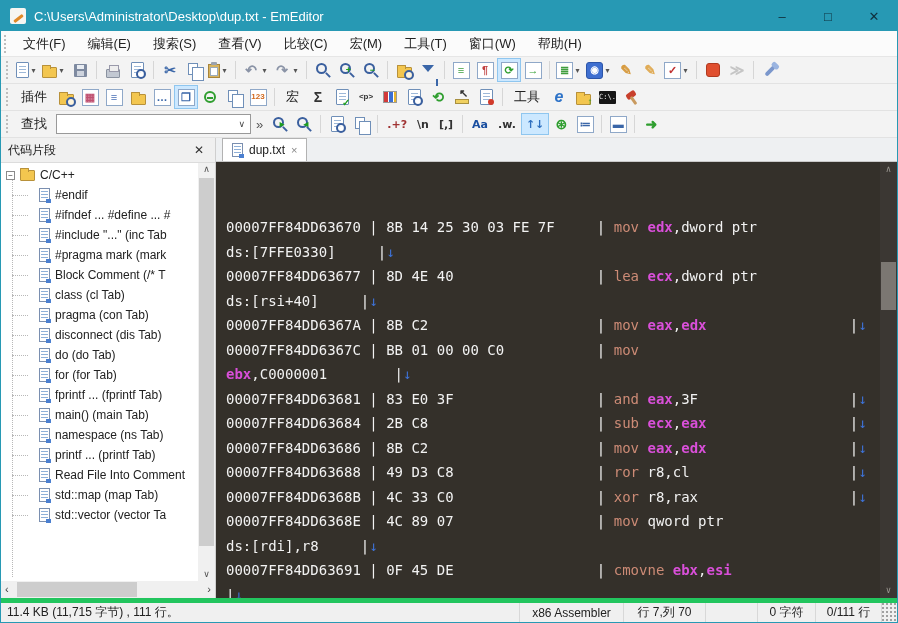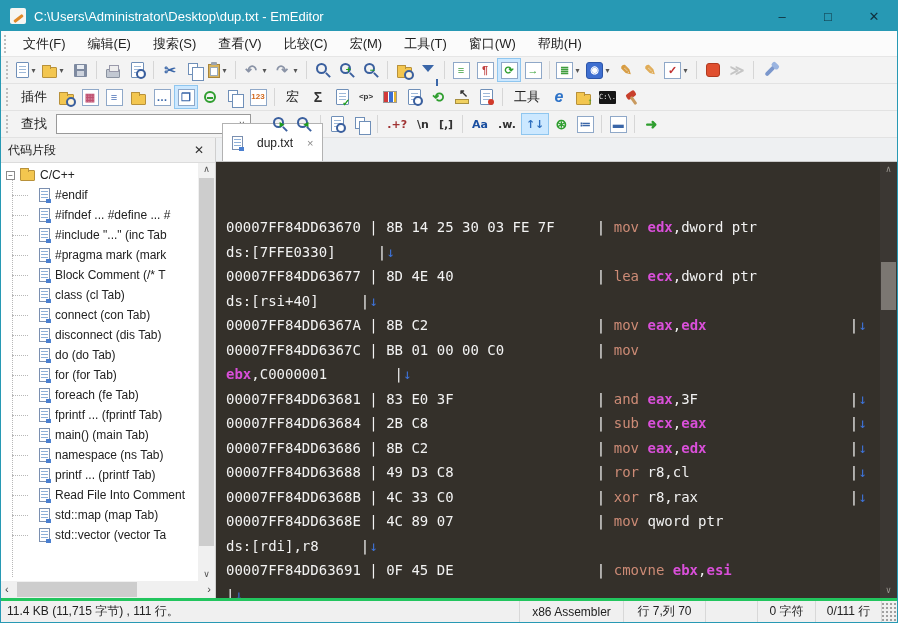--- a/index.html
+++ b/index.html
@@ -94,32 +94,32 @@
   .tpage::after{content:"";position:absolute;right:-2px;bottom:-2px;width:5px;height:4px;background:#4a7fd0}
   .vscroll{width:17px;background:#f0f0f0;position:relative;display:flex;flex-direction:column;align-items:center;justify-content:space-between;padding:2px 0;color:#505050;font-size:9px;flex:0 0 auto}
   .vthumb{position:absolute;left:1px;right:1px;background:#cdcdcd}
   .hscroll{height:17px;background:#f0f0f0;position:relative;display:flex;align-items:center;justify-content:space-between;padding:0 4px;color:#404040;font-size:11px;flex:0 0 auto}
   .hthumb{position:absolute;top:1px;bottom:1px;background:#cdcdcd}
   .sarrow{line-height:1}
 
   
   .edpane{flex:1;display:flex;flex-direction:column;min-width:0}
   .tabbar{height:24px;background:#eef0f2;border-bottom:1px solid #c9c9c9;display:flex;align-items:flex-end;padding-left:6px;flex:0 0 auto}
-  .tab{height:38px;background:#fff;border:1px solid #b2b2b2;border-bottom:none;display:flex;align-items:center;gap:14px;padding:0 9px;font-size:12px}
+  .tab{height:23px;background:#fff;border:1px solid #b2b2b2;border-bottom:none;display:flex;align-items:center;gap:6px;padding:0 9px;font-size:12px}
   .tab .close{color:#888;font-size:11px}
   .editor{flex:1;position:relative;background:var(--edbg,#34302a);color:#f2f2f2;font-family:"DejaVu Sans Mono","Liberation Mono",monospace;font-size:14px;line-height:24.5px;white-space:pre;overflow:hidden;padding:4px 20px 0 10px}
   .eline{height:24.5px}
   .sm{color:var(--mn,#cd8b76)}
   .sr{color:var(--reg,#d94fd9);font-weight:bold}
   .sa{color:var(--wrap,#3e73d8)}
   .escroll{position:absolute;top:0;right:0;bottom:0;width:17px;background:#3b3733;display:flex;flex-direction:column;align-items:center;justify-content:space-between;padding:3px 0;color:#9a9690;font-size:9px}
   .ethumb{position:absolute;left:1px;right:1px;top:23%;height:11%;background:#7b7772}
 
   
-  .statusbar{height:24px;background:#f0f0f0;border-top:3px solid #22c55e;display:flex;align-items:stretch;font-size:12px;flex:0 0 auto}
+  .statusbar{height:24px;background:#f0f0f0;border-top:5px solid #22c55e;display:flex;align-items:stretch;font-size:12px;flex:0 0 auto}
   .seg{display:flex;align-items:center;justify-content:center;padding:0 8px;border-left:1px solid #d8d8d8;white-space:nowrap}
   .seg.first{flex:1;border-left:none;justify-content:flex-start;padding-left:6px}
   .gripcorner{width:16px;border-left:1px solid #d8d8d8;background:radial-gradient(#a0a0a0 1px,transparent 1.2px);background-size:4px 4px;background-position:bottom right}
 </style>
 </head>
 <body>
 
 <div class="titlebar">
   <span class="appicon"></span>
   <span class="wtitle">C:\Users\Administrator\Desktop\dup.txt - EmEditor</span>
@@ -403,37 +403,33 @@
           <div class="trow">
             <span class="tpage"></span>
             <span>Block Comment  (/* T</span>
           </div>
           <div class="trow">
             <span class="tpage"></span>
             <span>class  (cl Tab)</span>
           </div>
           <div class="trow">
             <span class="tpage"></span>
-            <span>connect  (con Tab)</span>
+            <span>pragma  (con Tab)</span>
           </div>
           <div class="trow">
             <span class="tpage"></span>
             <span>disconnect  (dis Tab)</span>
           </div>
           <div class="trow">
             <span class="tpage"></span>
             <span>do  (do Tab)</span>
           </div>
           <div class="trow">
             <span class="tpage"></span>
             <span>for  (for Tab)</span>
-          </div>
-          <div class="trow">
-            <span class="tpage"></span>
-            <span>foreach  (fe Tab)</span>
           </div>
           <div class="trow">
             <span class="tpage"></span>
             <span>fprintf ...  (fprintf Tab)</span>
           </div>
           <div class="trow">
             <span class="tpage"></span>
             <span>main()  (main Tab)</span>
           </div>
           <div class="trow">

